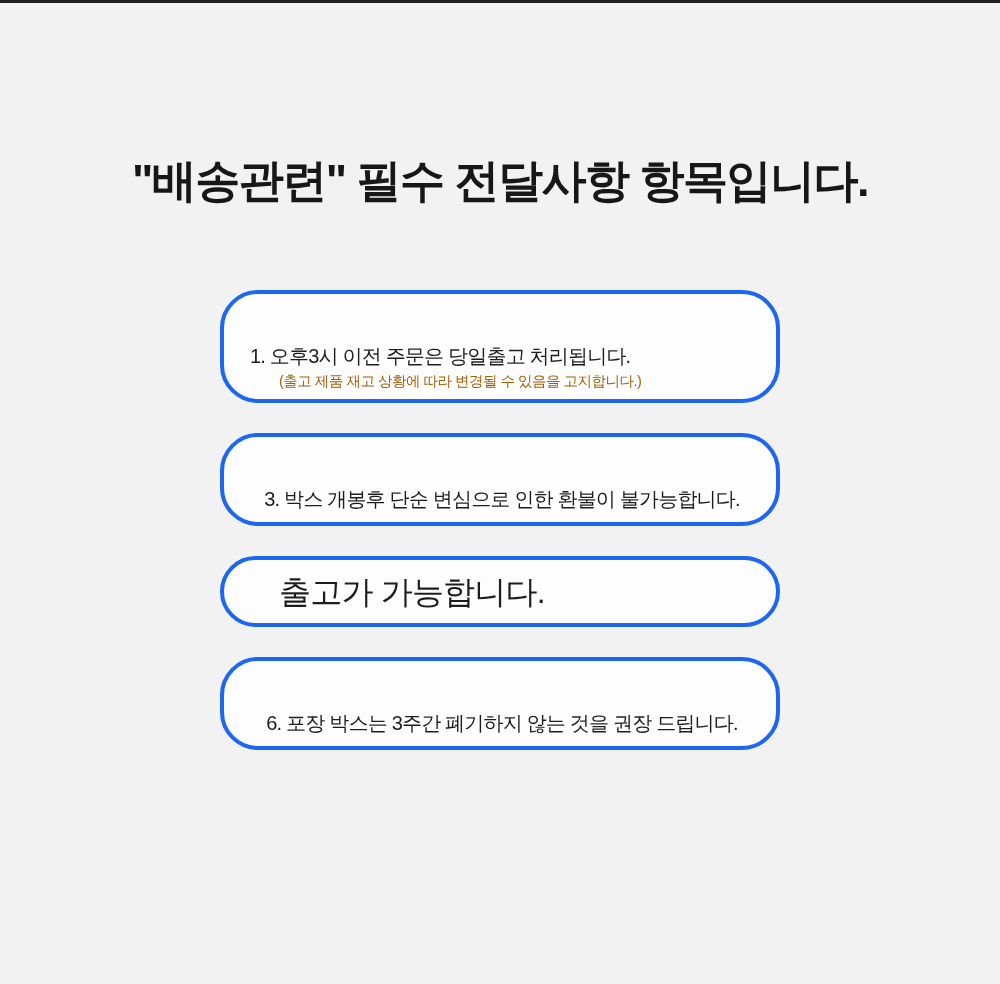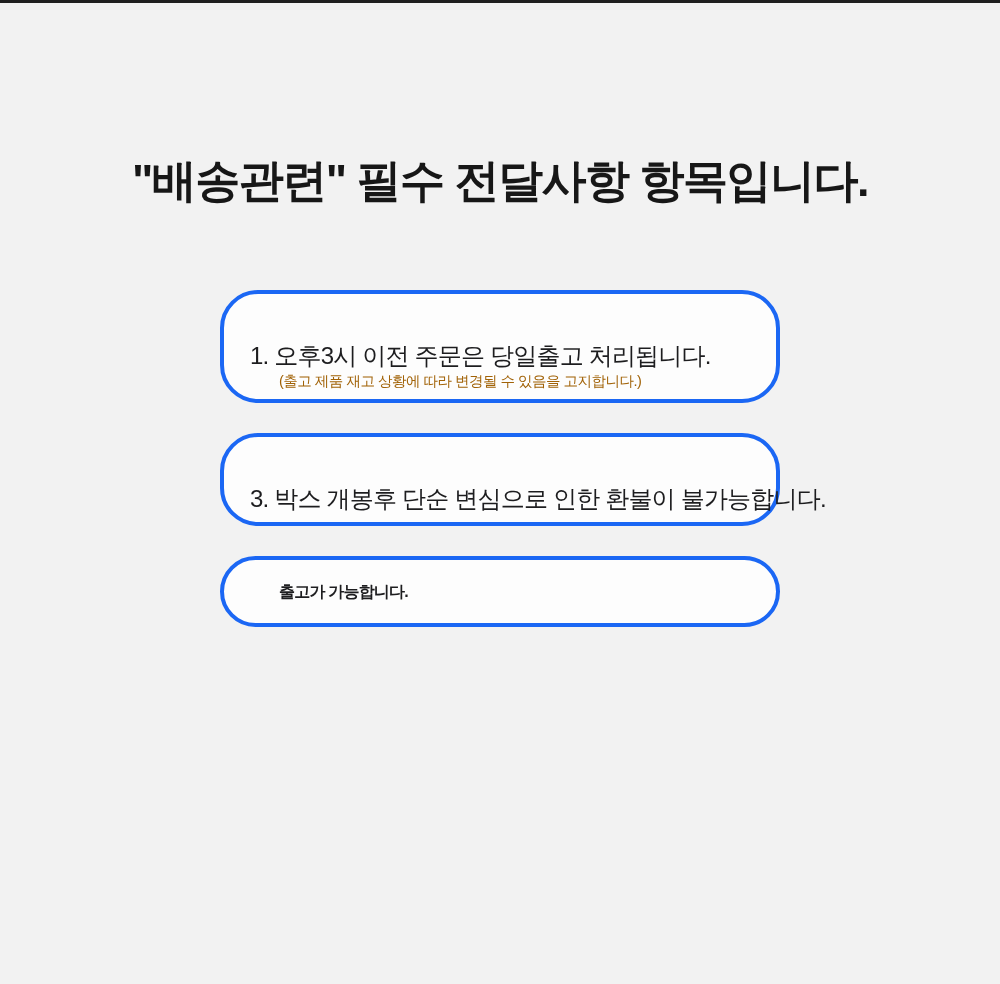--- a/index.html
+++ b/index.html
@@ -47,32 +47,32 @@
     border-radius: 38px;
     margin-bottom: 30px;
     display: flex;
     flex-direction: column;
     justify-content: center;
     padding: 8px 22px 8px 26px;
   }
   .notice-box.tall { min-height: 82px; }
   .notice-box.center { text-align: center; }
   .notice-main {
-    font-size: 24px;
+    font-size: 20px;
     line-height: 30px;
     font-weight: 500;
     letter-spacing: -0.8px;
     color: #1d1d1f;
     white-space: nowrap;
     margin-top: 39px;
   }
   .notice-cont {
-    font-size: 16px;
+    font-size: 32px;
     line-height: 30px;
-    font-weight: 700;
+    font-weight: 400;
     letter-spacing: -0.8px;
     color: #1d1d1f;
     padding-left: 29px;
     white-space: nowrap;
   }
   .notice-sub {
     font-size: 14.5px;
     line-height: 19px;
     font-weight: 500;
     letter-spacing: -0.5px;
@@ -102,14 +102,18 @@
   <div class="notice-box center">
     <div class="notice-main">3. 박스 개봉후 단순 변심으로 인한 환불이 불가능합니다.</div>
 
   </div>
 
   <div class="notice-box">
     <div class="notice-cont">출고가 가능합니다.</div>
 
   </div>
 
+  <div class="notice-box center">
+    <div class="notice-main">6. 포장 박스는 3주간 폐기하지 않는 것을 권장 드립니다.</div>
+
+  </div>
 </div>
 </div>
 
 </body></html>

